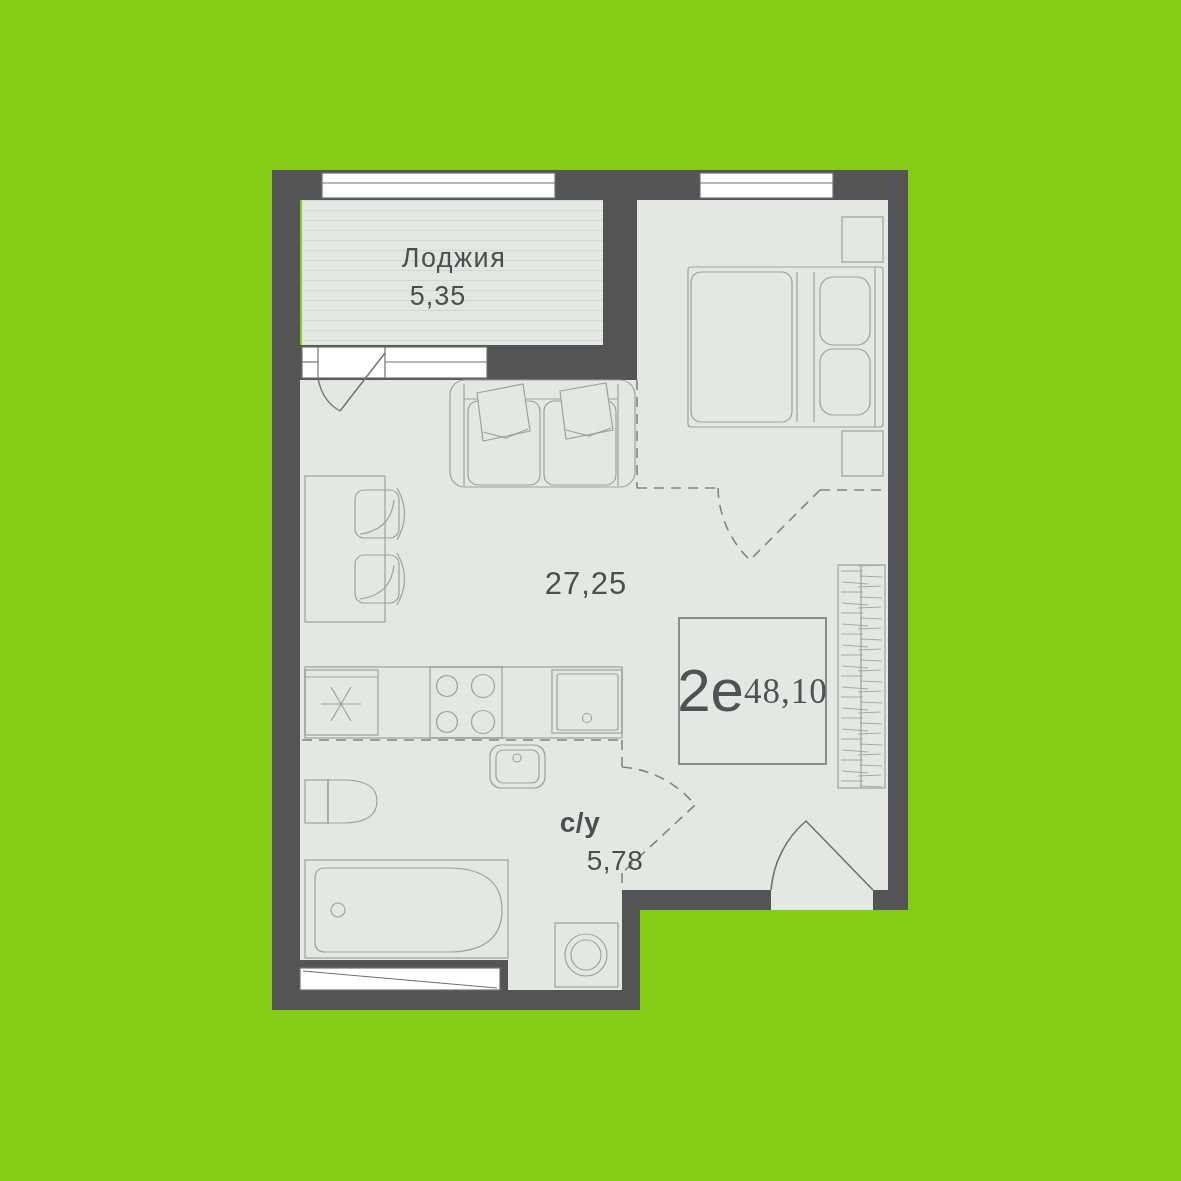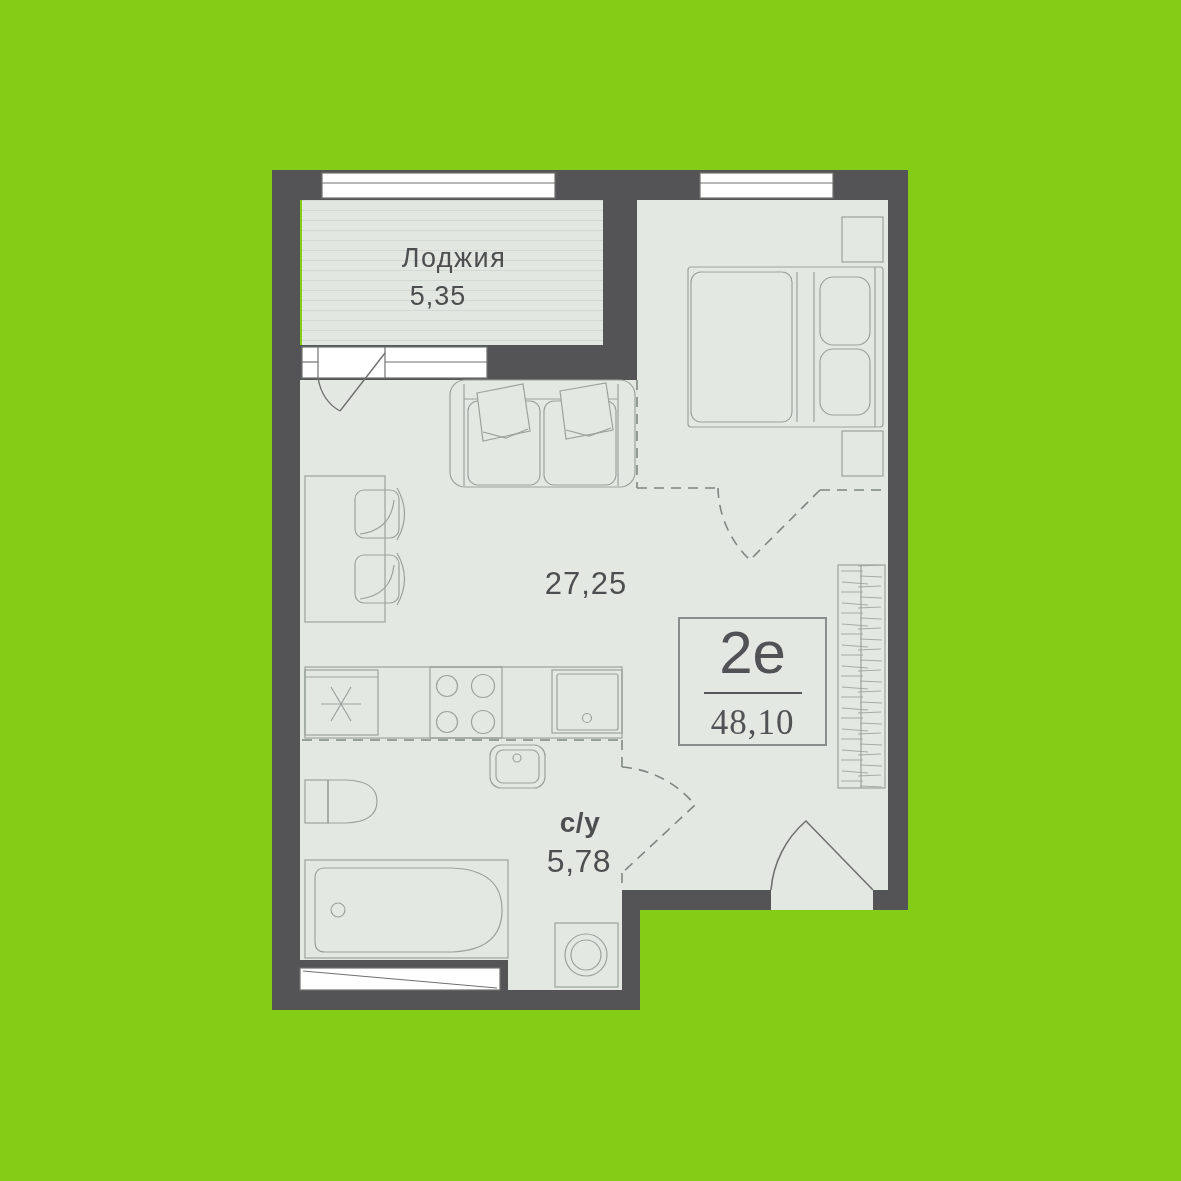--- a/index.html
+++ b/index.html
@@ -12,24 +12,24 @@
   .loggia-floor{
     position:absolute;background:#e2e7e1;
     background-image:repeating-linear-gradient(to bottom,#d2d9d2 0 1px,rgba(0,0,0,0) 1px 10px);
   }
   svg.layer{position:absolute;left:0;top:0;}
   .lbl{position:absolute;transform:translate(-50%,-50%);color:#4d4e50;white-space:nowrap;line-height:1;}
   .lbl-loggia-name{font-size:27px;letter-spacing:1.5px;}
   .lbl-loggia-area{font-size:27px;letter-spacing:1px;}
   .lbl-living-area{font-size:31px;letter-spacing:1px;}
   .lbl-bath-name{font-size:28px;letter-spacing:0.5px;font-weight:bold;}
-  .lbl-bath-area{font-size:32px;letter-spacing:0.5px;}
+  .lbl-bath-area{font-size:28px;letter-spacing:0.5px;margin-left:36px;}
   .unit-card{
-    position:absolute;left:678px;top:617px;width:149px;height:129px;box-sizing:border-box;
-    border:2px solid #898d8b;display:flex;flex-direction:column;align-items:center;justify-content:center;
+    position:absolute;left:678px;top:617px;width:149px;height:148px;box-sizing:border-box;
+    border:2px solid #898d8b;display:flex;flex-direction:row;align-items:center;justify-content:center;
     color:#515256;
   }
   .unit-type{font-size:60px;font-weight:500;line-height:1;}
   .unit-divider{width:98px;height:2px;background:#55565a;margin:9px 0 11px;}
   .unit-area{font-size:35px;font-weight:400;line-height:1;letter-spacing:1px;font-family:Liberation Serif, serif;}
 </style>
 </head>
 <body>
 
 <div class="canvas">

